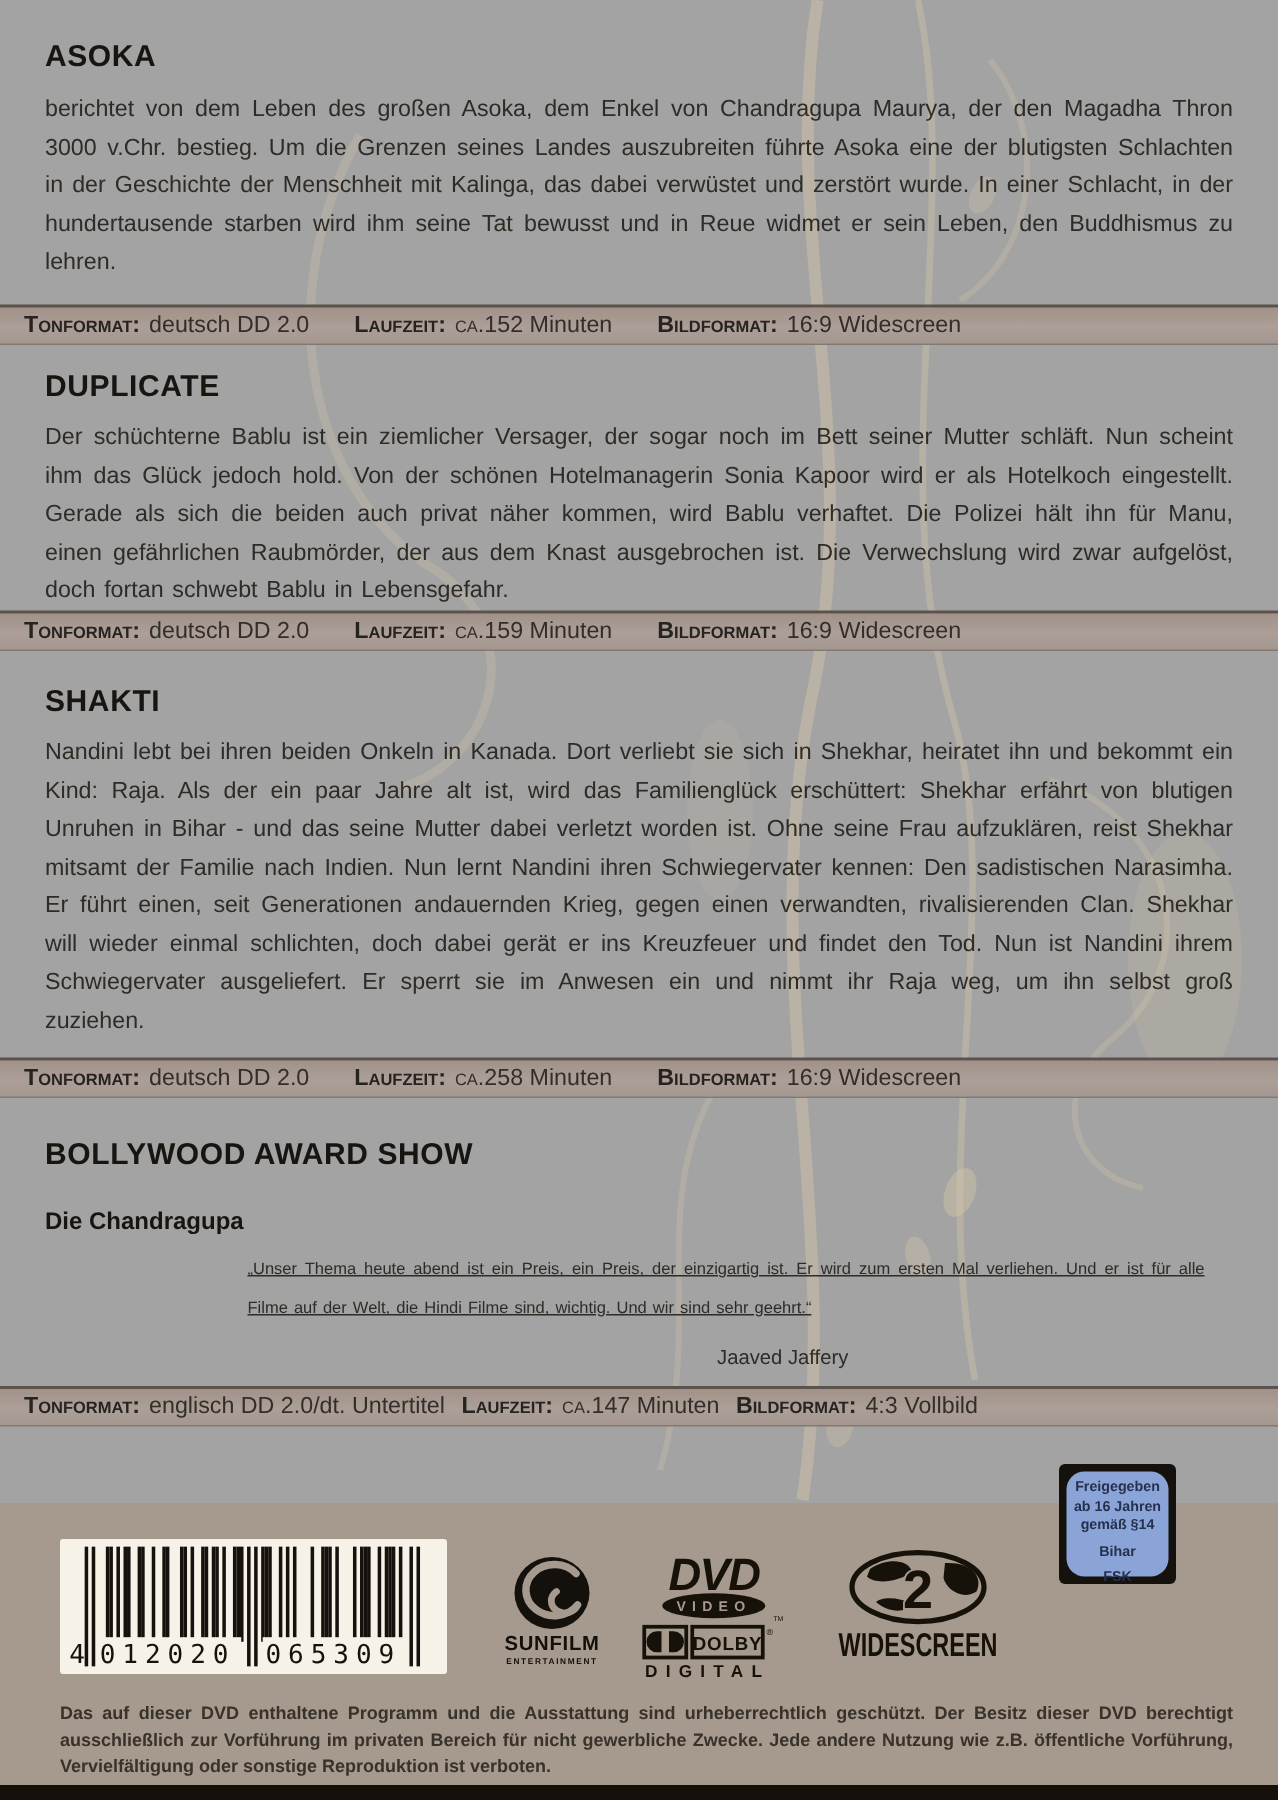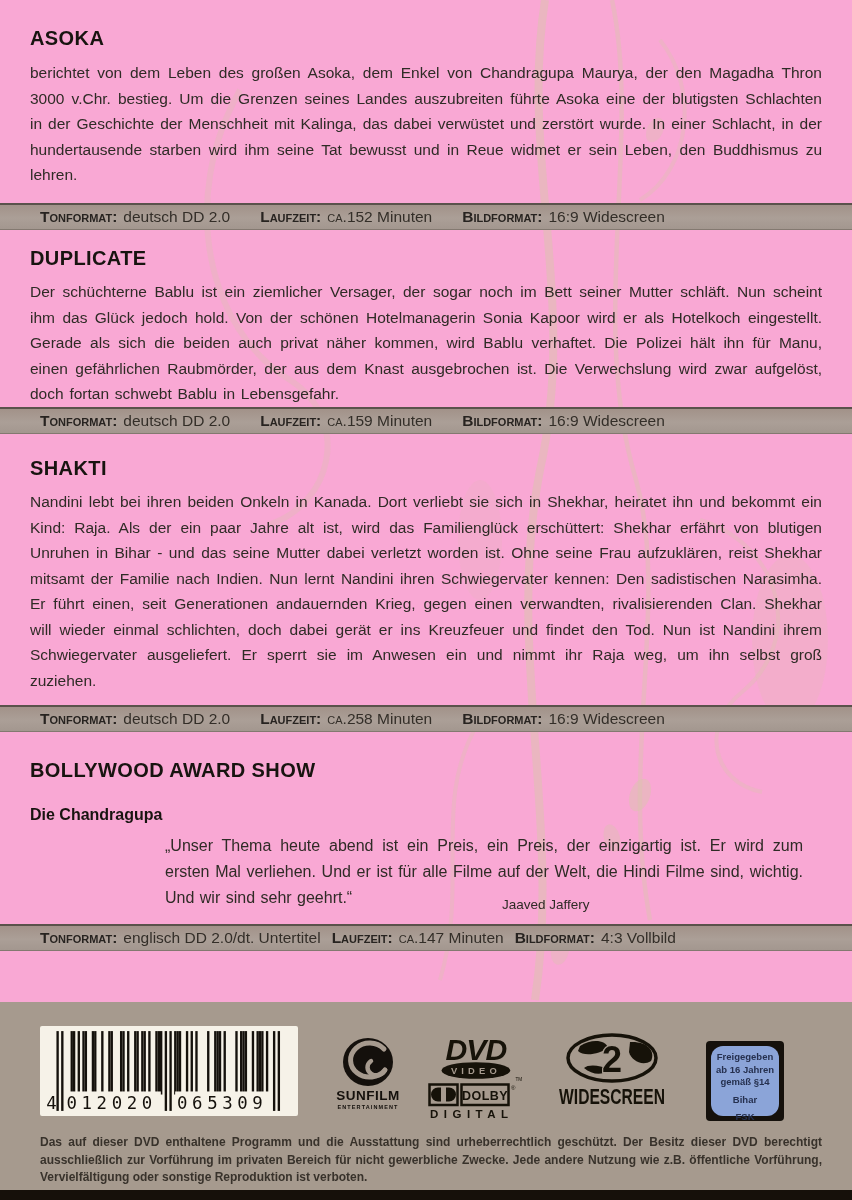--- a/index.html
+++ b/index.html
@@ -1,53 +1,53 @@
 <!DOCTYPE html>
 <html><head>
 <meta charset="utf-8">
 <style>
   html,body{margin:0;padding:0;background:#555;}
   #cover{
     position:relative;width:852px;height:1200px;margin:0 auto;
-    background:#f9a8d4;overflow:hidden;
+    background:#a3a3a3;overflow:hidden;
     font-family:"Liberation Sans",sans-serif;color:#2e2a25;
   }
   .abs{position:absolute;}
   .sec-title{
     font-size:20px;font-weight:700;color:#181410;letter-spacing:.4px;
   }
   .sec-body{
     font-size:15.5px;line-height:25.5px;text-align:justify;color:#2f2b26;
     word-spacing:1.5px;
   }
   .infobar{
     left:0;width:852px;height:27px;
     background:linear-gradient(#a29289,#ab9f97 55%,#a3978f);
     border-top:2px solid #5a524b;border-bottom:1px solid #837970;
     display:flex;align-items:center;gap:30px;
-    padding-left:40px;box-sizing:border-box;
+    padding-left:16px;box-sizing:border-box;
     font-size:15.5px;white-space:nowrap;
   }
   .ib-label{font-variant:small-caps;font-weight:700;color:#272320;margin-right:6px;}
   .ib-val{color:#332e28;}
   .sc{font-variant:small-caps;}
   .subhead{font-size:16px;font-weight:700;color:#181410;}
-  .quote{font-size:16px;line-height:26px;text-align:justify;color:#2f2b26;word-spacing:1px;}
-  .attrib{font-size:13.5px;color:#2f2b26;margin-left:24px;}
+  .quote{font-size:11px;line-height:26px;text-align:justify;color:#2f2b26;word-spacing:1px;text-decoration:underline;}
+  .attrib{font-size:13.5px;color:#2f2b26;}
   #band{left:0;top:1002px;width:852px;height:198px;background:#a69a8e;}
   #blackstrip{left:0;top:1190px;width:852px;height:10px;background:#16100a;}
   #barcode-label{left:40px;top:1026px;width:258px;height:90px;background:#f6f2e8;border-radius:2px;}
   #barcode-label svg{display:block;margin:1px auto 0 auto;}
   .bc-digit{font-family:"DejaVu Sans Mono","Liberation Mono",monospace;font-size:17px;fill:#15110c;}
   #legal{
     left:40px;top:1134px;width:782px;
     font-size:12px;line-height:17.5px;text-align:justify;color:#38322b;font-weight:bold;
   }
   #fsk-badge{
-    left:706px;top:1041px;width:78px;height:80px;background:#15110c;border-radius:4px;
+    left:706px;top:976px;width:78px;height:80px;background:#15110c;border-radius:4px;
     box-sizing:border-box;padding:5px;
   }
   #fsk-inner{
     width:100%;height:100%;background:#8ba4d8;border-radius:12px;
     box-sizing:border-box;padding-top:5px;text-align:center;
     font-size:9.5px;font-weight:700;color:#25304f;line-height:12.5px;
   }
   .fsk-gap{margin-top:5px;}
   .logo{pointer-events:none;}
 </style>

